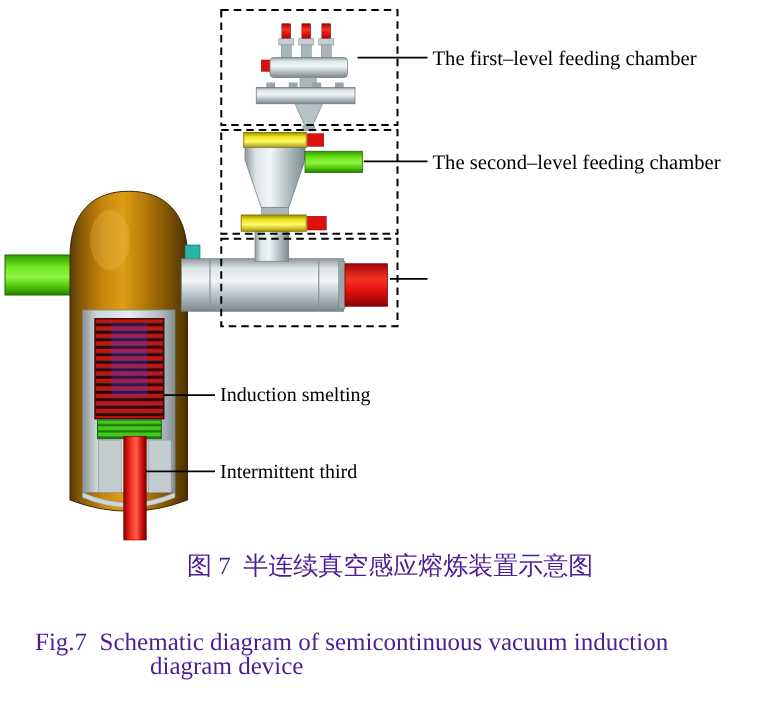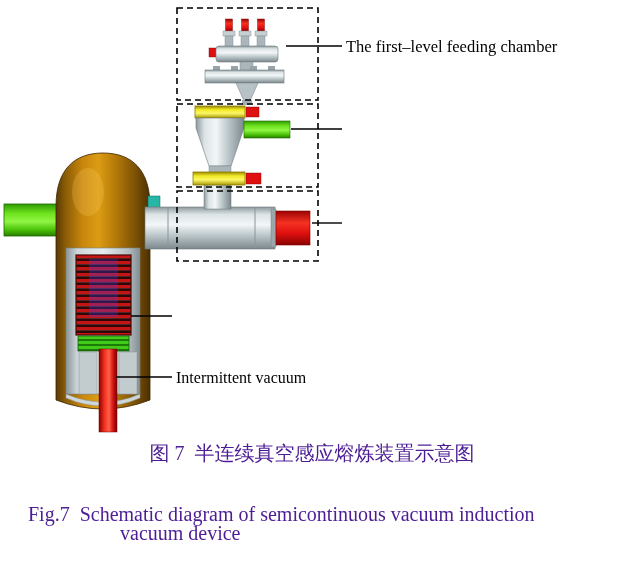--- a/index.html
+++ b/index.html
@@ -169,21 +169,23 @@
     <g stroke="#000" stroke-width="1.4">
       <line x1="286" y1="46" x2="342" y2="46"></line>
       <line x1="291" y1="129" x2="342" y2="129"></line>
       <line x1="312" y1="223" x2="342" y2="223"></line>
       <line x1="131" y1="316" x2="172" y2="316"></line>
       <line x1="116" y1="377" x2="172" y2="377"></line>
     </g>
   </svg>
 
   <div class="diagram-label" style="left:346px; top:37px;">The first–level feeding chamber</div>
-  <div class="diagram-label small" style="left:176px; top:368px;">Intermittent vacuum</div>
+  <div class="diagram-label" style="left:346px; top:120px;">The second–level feeding chamber</div>
+  <div class="diagram-label small" style="left:176px; top:307px;">Induction smelting</div>
+  <div class="diagram-label small" style="left:176px; top:368px;">Intermittent third</div>
 
   <div>
     <div class="caption-line caption-cn">图 7  半连续真空感应熔炼装置示意图</div>
     <div class="caption-line" style="left:28px; top:503px;">Fig.7  Schematic diagram of semicontinuous vacuum induction</div>
-    <div class="caption-line" style="left:120px; top:522px;">vacuum device</div>
+    <div class="caption-line" style="left:120px; top:522px;">diagram device</div>
   </div>
 
 </div>
 
 </body></html>

